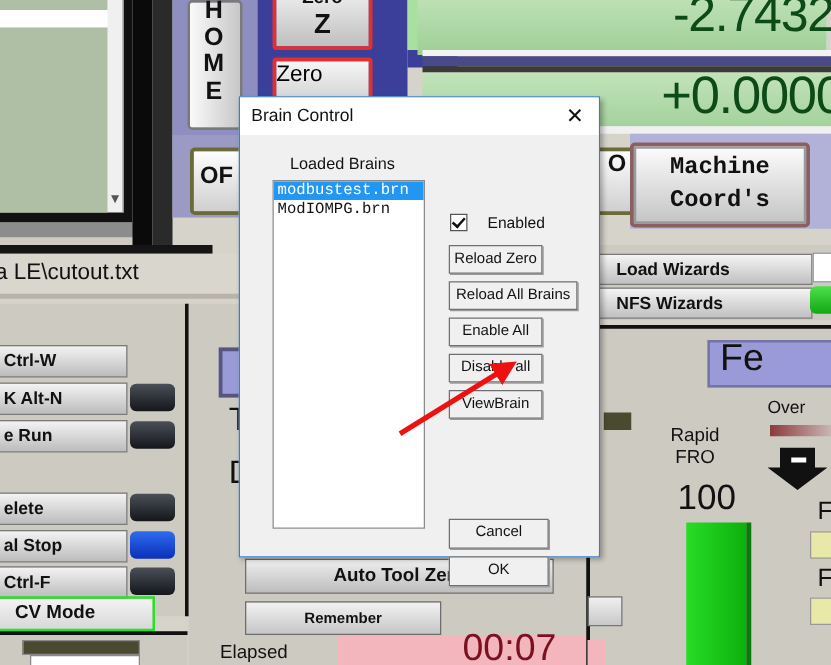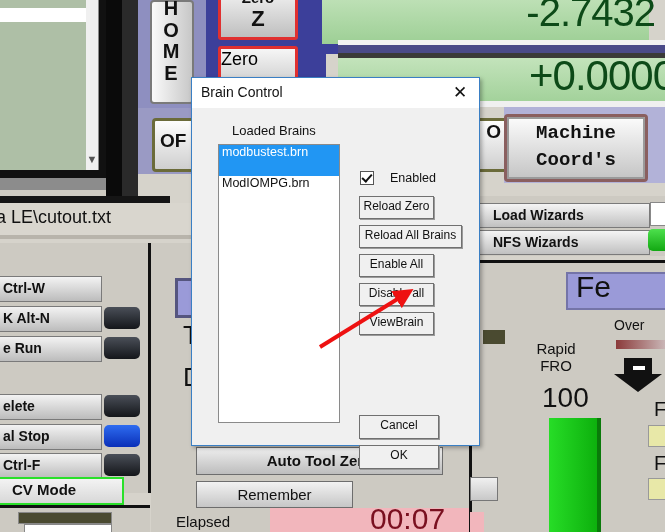--- a/index.html
+++ b/index.html
@@ -46,21 +46,21 @@
   
   .ofrow{left:138px;top:108px;width:200px;height:66px;background:#9a9ac4;}
   .ofbtn{left:152px;top:118px;width:84px;height:48px;background:linear-gradient(180deg,#fdfdfd,#cfcfcf);
       border:3px solid #6b6b3a;border-radius:4px;}
   .ofbtn-label{left:160px;top:130px;width:70px;color:#111;font-weight:bold;font-size:19px;}
   .ofbtn2{left:432px;top:118px;width:72px;height:48px;background:linear-gradient(180deg,#fdfdfd,#cfcfcf);
       border:3px solid #6b6b3a;border-radius:4px;}
   .ofbtn2 span{display:block;text-align:right;padding-right:6px;font-weight:bold;font-size:19px;color:#111;}
 
   
-  .dro1{left:322px;top:0;width:327px;height:44px;background:linear-gradient(180deg,#bde0b5,#9dcf95);}
+  .dro1{left:334px;top:0;width:327px;height:44px;background:linear-gradient(180deg,#bde0b5,#9dcf95);}
   .dro1 span{position:absolute;right:-6px;top:-10px;color:#0d4a18;font-size:40px;font-weight:normal;
       font-family:"Liberation Sans",sans-serif;letter-spacing:-1px;}
   .dro-sep1{left:338px;top:40px;width:327px;height:5px;background:#f2f2f2;}
   .dro-sep2{left:338px;top:45px;width:327px;height:8px;background:#4a4a88;}
   .dro-sep3{left:338px;top:53px;width:327px;height:5px;background:#3a3a38;}
   .dro2{left:338px;top:58px;width:327px;height:43px;background:linear-gradient(180deg,#c3e3bb,#a3d29b);}
   .dro2 span{position:absolute;right:-10px;top:-6px;color:#0d4a18;font-size:42px;letter-spacing:-1px;}
   .dro-bot{left:338px;top:101px;width:327px;height:6px;background:#f0f0f0;}
 
   
@@ -95,21 +95,21 @@
   .ctl-T{left:183px;top:320px;font-size:26px;color:#111;}
   .ctl-D{left:183px;top:362px;font-size:26px;color:#111;}
   .ctl-blue2{left:470px;top:330px;width:30px;height:14px;background:#9a9ad8;}
   .autotz{left:196px;top:447px;width:245px;height:26px;background:linear-gradient(180deg,#eeeeee,#bdbdbd);
       border:1px solid #6d6d6d;}
   .autotz span{display:block;text-align:center;font-weight:bold;font-size:15px;color:#111;line-height:26px;}
   .rem{left:196px;top:481px;width:155px;height:25px;background:linear-gradient(180deg,#f2f2f2,#c6c6c6);
       border:1px solid #6d6d6d;}
   .ret{left:356px;top:481px;width:122px;height:25px;background:linear-gradient(180deg,#f2f2f2,#c6c6c6);
       border:1px solid #6d6d6d;}
-  .rem span,.ret span{display:block;text-align:center;font-weight:normal;font-size:15px;color:#111;line-height:25px;}
+  .rem span,.ret span{display:block;text-align:center;font-weight:bold;font-size:12px;color:#111;line-height:25px;}
   .elapsed{left:176px;top:513px;font-size:15px;color:#111;}
   .elapsedbox{left:270px;top:508px;width:205px;height:24px;background:#f2b6bc;}
   .elapsedbox span{position:absolute;left:100px;top:-6px;font-size:30px;color:#7a1020;font-weight:normal;}
 
   
   .wizpanel{left:469px;top:196px;width:196px;height:60px;background:#cdcac2;}
   .wbtn{left:478px;width:170px;height:23px;background:linear-gradient(180deg,#f4f4f4,#c0c0c0);
       border:1px solid #7a7a7a;text-decoration:underline;}
   .wbtn span{position:absolute;left:14px;top:3px;font-size:14px;font-weight:bold;color:#111;}
   .wsq{left:650px;top:202px;width:30px;height:22px;background:#fff;border:1px solid #888;}
@@ -139,21 +139,21 @@
       border:1px solid #3a7fc4;box-shadow:2px 2px 4px rgba(0,0,0,.30);}
   .dlg-title{position:absolute;left:0;top:0;width:287px;height:30px;background:#fff;}
   .dlg-title-text{position:absolute;left:9px;top:6px;font-size:14px;color:#111;}
   .dlg-close{position:absolute;right:6px;top:3px;width:26px;height:24px;color:#111;
       font-size:17px;text-align:center;line-height:24px;cursor:default;}
   .dlg-body{position:absolute;left:0;top:30px;width:287px;height:336px;background:#f0f0f0;}
 
   .lb-label{position:absolute;left:40px;top:15px;font-size:13px;color:#111;}
   .listbox{position:absolute;left:26px;top:36px;width:120px;height:277px;background:#fff;
       border:1px solid #8a8a8a;overflow:hidden;}
-  .lb-item{font-size:12.5px;color:#111;padding:1px 2px 17px 3px;line-height:13px;white-space:nowrap;}
+  .lb-item{font-size:12.5px;color:#111;padding:1px 2px 1px 3px;line-height:13px;white-space:nowrap;font-family:Liberation Mono, monospace;}
   .lb-item.sel{background:#2196f3;color:#fff;}
 
   .chk-row{position:absolute;left:168px;top:63px;display:flex;align-items:center;gap:16px;}
   .chk-box{width:12px;height:12px;border:1px solid #555;background:#fff;position:relative;}
   .chk-box::after{content:"";position:absolute;left:3px;top:0px;width:4px;height:8px;
       border:solid #111;border-width:0 2px 2px 0;transform:rotate(42deg);}
   .chk-lbl{font-size:12.5px;color:#111;}
 
   .dbtn{position:absolute;background:#f0f0f0;border:1px solid #707070;
       box-shadow:1px 1px 0 #9a9a9a;font-size:12px;color:#111;text-align:center;cursor:default;

